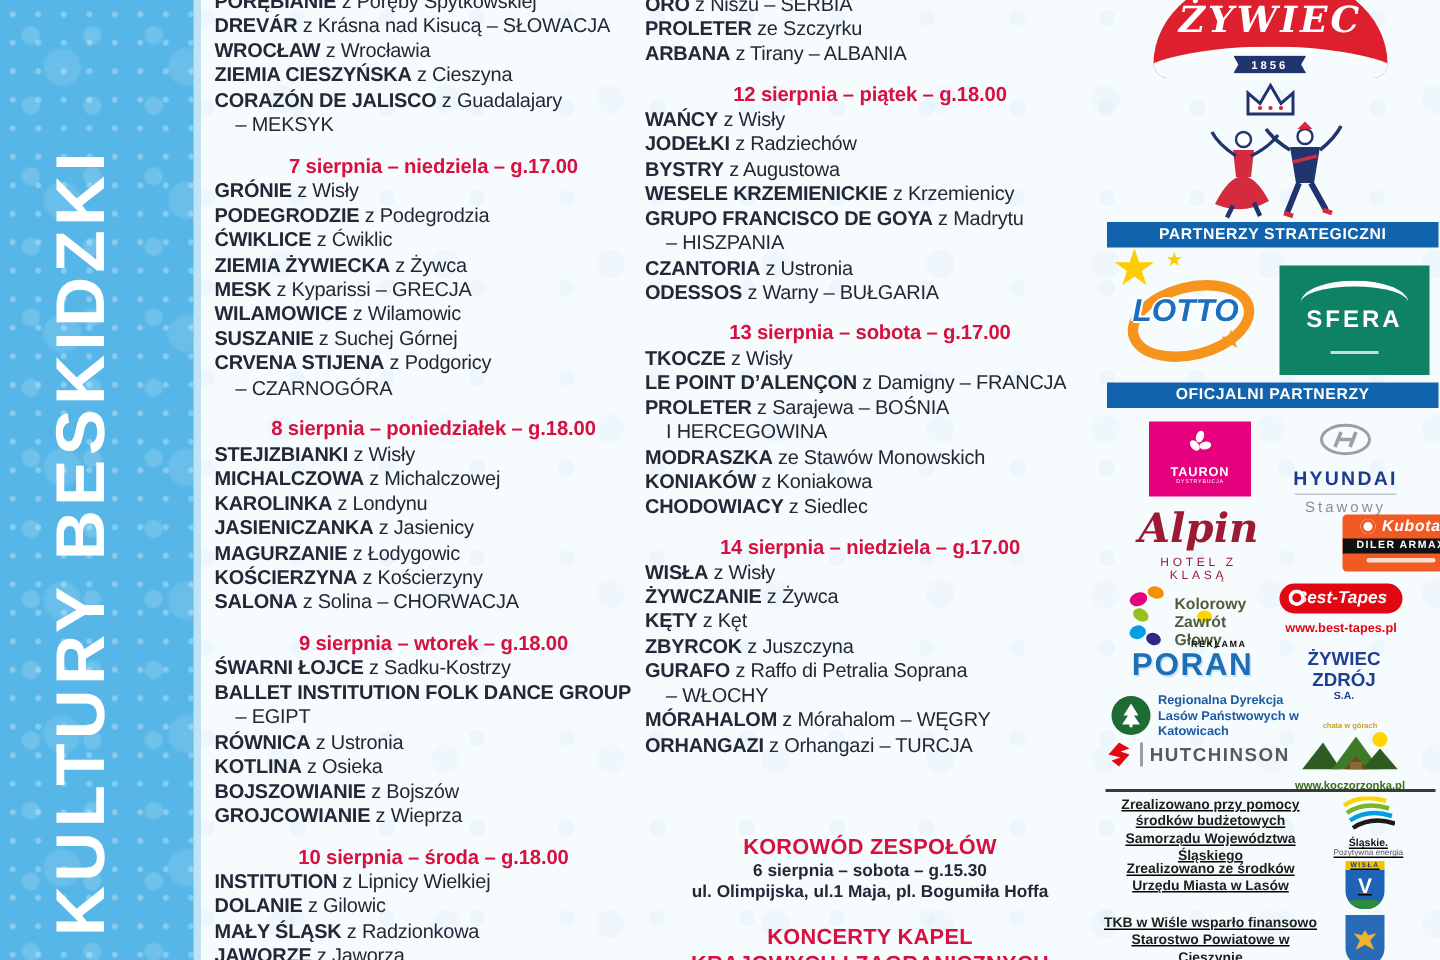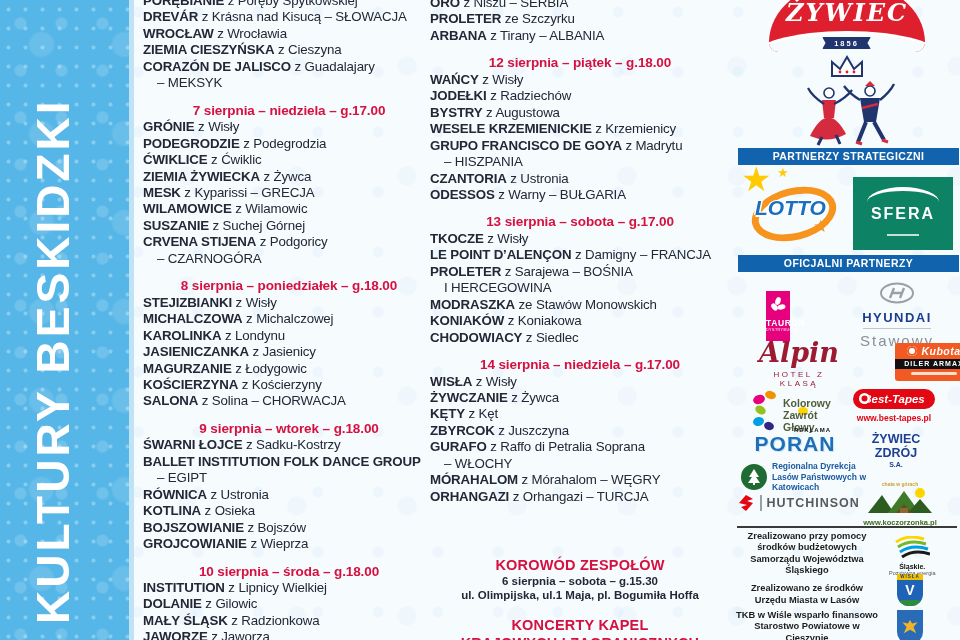--- a/index.html
+++ b/index.html
@@ -62,28 +62,28 @@
   .star.s3{left:70px;top:48px;font-size:17px;color:#f7941d;}
   .sfera{position:absolute;left:120px;top:177px;width:100px;height:73px;background:#0e8265;
     text-align:center;}
   .sfera .arc{position:absolute;left:14px;top:10px;width:72px;height:26px;border-top:4px solid #fff;
     border-radius:50%;}
   .sfera .word{position:absolute;left:0;right:0;top:28px;color:#fff;font-weight:bold;font-size:16px;
     letter-spacing:2px;}
   .sfera .sub{position:absolute;left:34px;right:34px;bottom:14px;height:2.5px;background:rgba(255,255,255,.75);}
   
   .logo{position:absolute;text-align:center;}
-  .tauron{left:33px;top:291px;width:24px;height:50px;background:#e6007e;color:#fff;}
+  .tauron{left:33px;top:281px;width:68px;height:50px;background:#e6007e;color:#fff;}
   .tauron svg{margin-top:6px;}
   .tauron .t1{font-weight:bold;font-size:8.5px;letter-spacing:.6px;margin-top:1px;}
   .tauron .t2{font-size:3.6px;letter-spacing:.5px;}
   .hyundai{left:122px;top:282px;width:84px;}
   .hyundai .h-name{color:#1c3d8f;font-weight:bold;font-size:13px;letter-spacing:1.5px;margin-top:2px;}
   .hyundai .h-rule{height:1px;background:#c3c6c9;margin:3px 8px;}
-  .hyundai .h-sub{color:#8a8f94;font-size:15px;letter-spacing:2px;}
+  .hyundai .h-sub{color:#8a8f94;font-size:10px;letter-spacing:2px;}
   .alpin{left:22px;top:338px;width:88px;color:#9d1b32;}
   .alpin .a-name{font-family:"DejaVu Serif",serif;font-style:italic;font-weight:bold;font-size:27px;line-height:30px;}
   .alpin .a-sub{font-size:8px;letter-spacing:2.5px;margin-top:2px;}
   .kubota{left:124px;top:343px;width:78px;height:38px;background:#f15a22;border-radius:3px;overflow:hidden;margin-left:38px;}
   .kubota .k-top{display:flex;align-items:center;justify-content:center;gap:4px;height:16px;}
   .kubota .k-circle{width:10px;height:10px;border-radius:50%;background:#fff;box-shadow:inset 0 0 0 2px #f15a22, inset 0 0 0 4px #fff;}
   .kubota .k-name{color:#fff;font-weight:bold;font-style:italic;font-size:10.5px;letter-spacing:.5px;}
   .kubota .k-band{background:#111;color:#fff;font-weight:bold;font-size:7px;letter-spacing:1px;line-height:10px;}
   .kubota .k-www{height:3px;margin:3px 16px 0;background:rgba(255,255,255,.8);border-radius:2px;}
   .kolorowy{left:18px;top:391px;width:94px;height:42px;}
@@ -108,21 +108,21 @@
     display:flex;align-items:center;justify-content:center;}
   .lasy .l-text{color:#1c5ba0;font-weight:bold;font-size:8.5px;line-height:10.5px;}
   .hutch{left:4px;top:494px;width:124px;display:flex;align-items:center;gap:5px;}
   .hutch .h-sep{width:1.5px;height:16px;background:#9aa0a6;}
   .hutch .h-word{color:#58595b;font-weight:bold;font-size:12.5px;letter-spacing:1px;}
   .kocz{left:128px;top:481px;width:78px;}
   .kocz .kz-top{font-size:5px;color:#caa12d;font-weight:bold;}
   .kocz .kz-url{font-size:7.5px;font-weight:bold;color:#3f6b1f;margin-top:1px;}
   .divider{position:absolute;left:4px;right:3px;top:526px;height:2px;background:#3a3a3a;}
   
-  .credit{position:absolute;left:0;width:227px;display:flex;align-items:flex-end;}
+  .credit{position:absolute;left:0;width:227px;display:flex;align-items:flex-start;text-decoration:underline;}
   .credit .c-text{width:148px;text-align:center;color:#1d1d1b;font-weight:bold;font-size:9.3px;line-height:11.3px;}
   .credit .c-text div:empty{display:none;}
   .cr1{top:531px;} .cr2{top:574px;} .cr3{top:610px;}
   .slaskie{margin-left:8px;text-align:center;}
   .slaskie .s-name{font-weight:bold;font-size:7px;color:#111;margin-top:1px;}
   .slaskie .s-sub{font-size:5.5px;color:#555;}
   .crest-wisla{margin-left:16px;width:26px;text-align:center;}
   .cw-band{background:#f2c200;color:#1d3f7a;font-weight:bold;font-size:4.5px;line-height:6px;letter-spacing:1px;}
   .cw-shield{height:26px;background:#1e63b5;border-radius:0 0 12px 12px;color:#fff;font-weight:bold;
     font-size:14px;line-height:20px;position:relative;overflow:hidden;}

